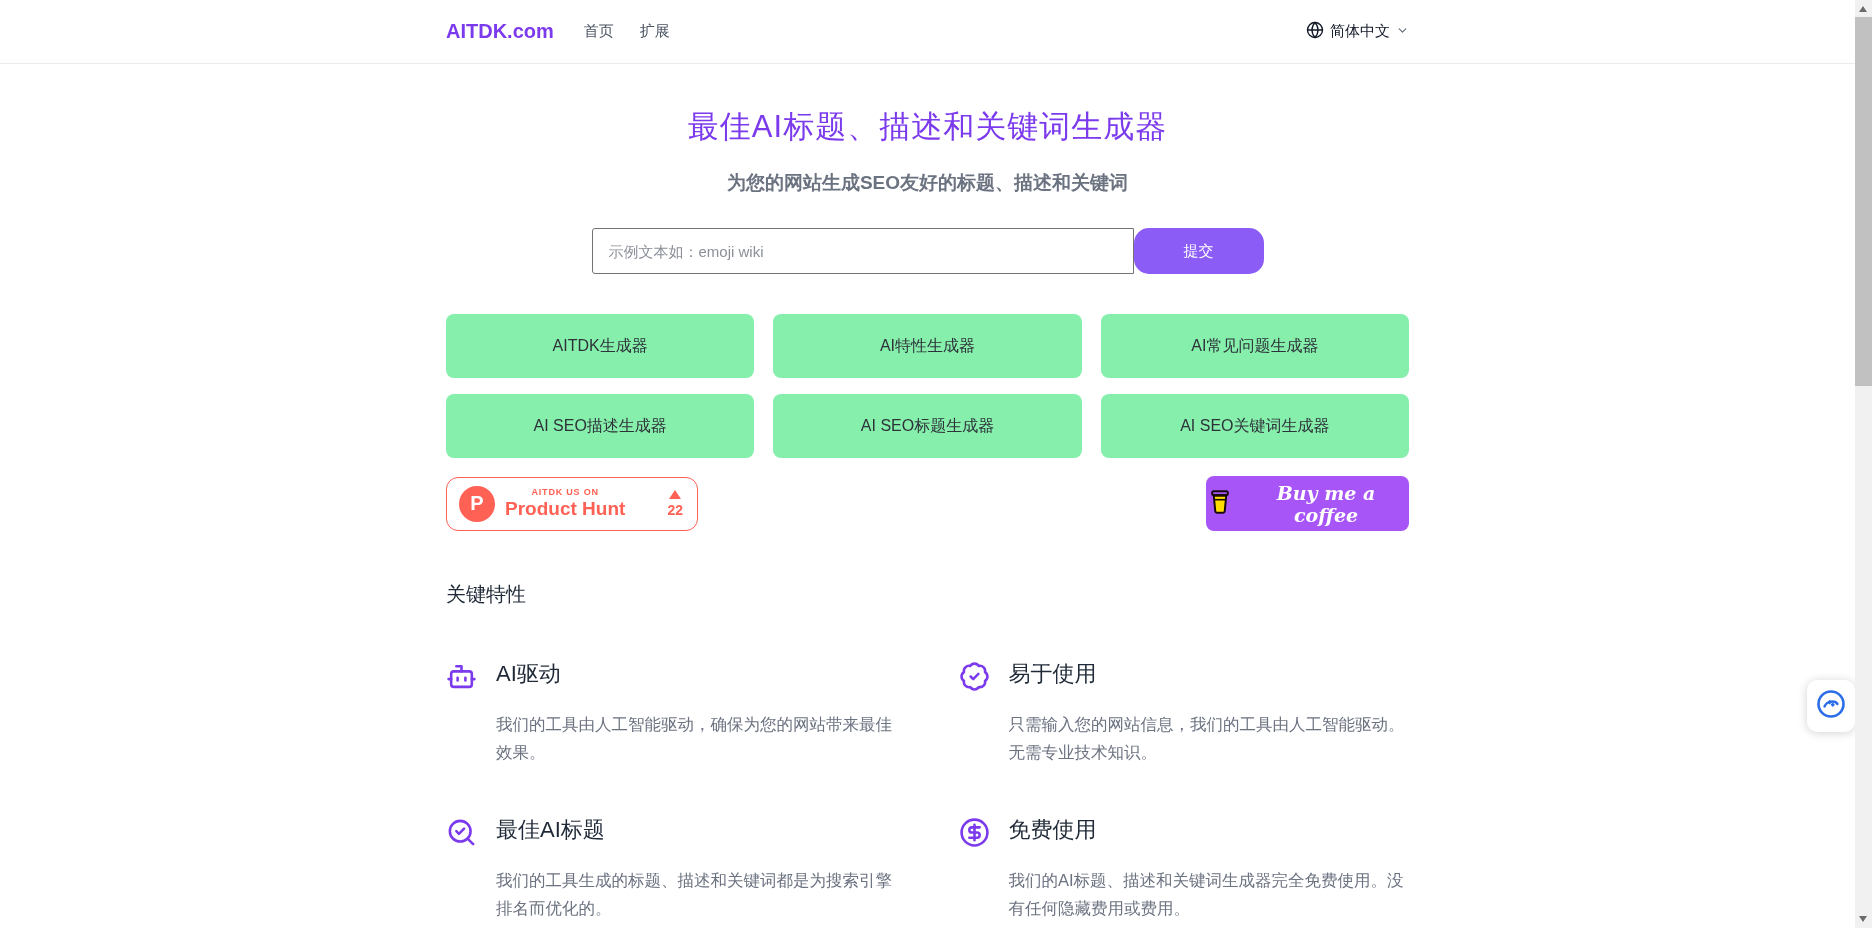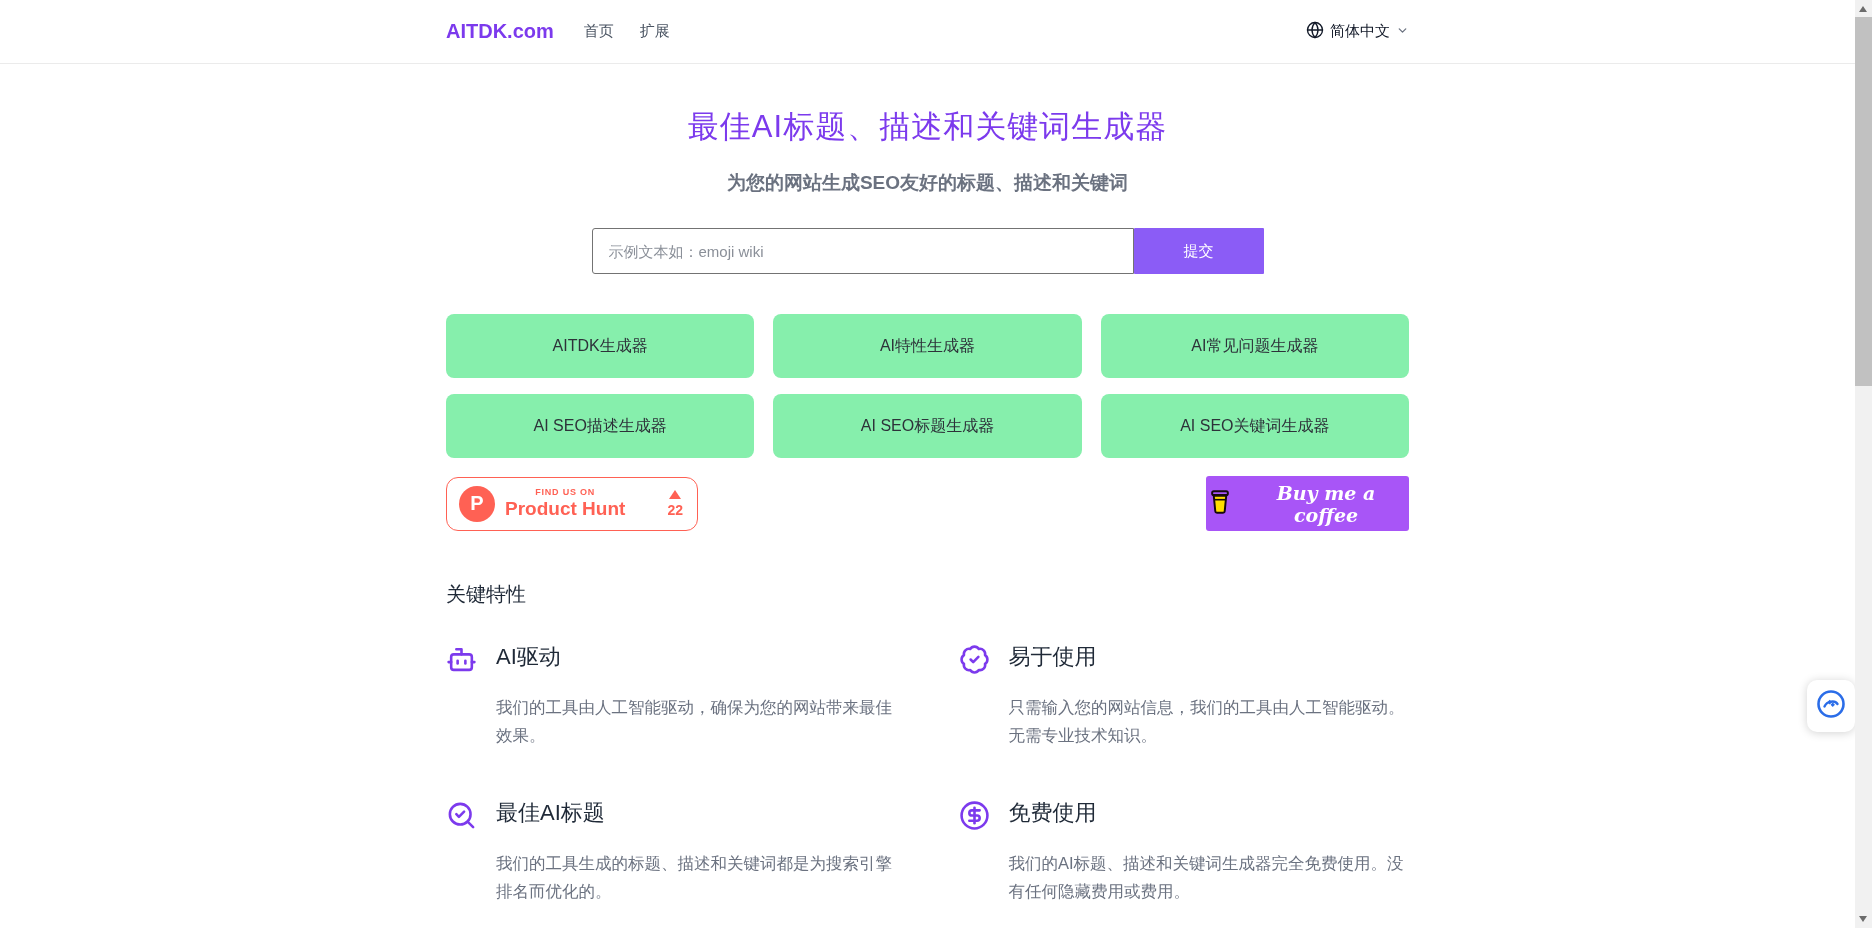--- a/index.html
+++ b/index.html
@@ -19,21 +19,21 @@
 
   
   .hero { width:963px; margin:0 auto; text-align:center; }
   .hero h1 { margin-top:42px; font-size:31px; font-weight:500; color:#7c3aed; letter-spacing:1px; }
   .hero .subtitle { margin-top:22px; font-size:19px; color:#6b7280; font-weight:700; }
   .search-row { margin-top:32px; display:flex; width:672px; margin-left:auto; margin-right:auto; }
   .search-input { flex:1; height:46px; border:1px solid #737373; border-radius:3px 0 0 3px;
      padding:0 16px; font-size:15px; color:#111; outline:none; font-family:inherit; }
   .search-input::placeholder { color:#8a8f98; }
   .submit-btn { width:130px; height:46px; background:#8b5cf6; color:#fff; border:none;
-     border-radius:1px; font-size:15px; cursor:pointer; font-family:inherit; }
+     border-radius:15px; font-size:15px; cursor:pointer; font-family:inherit; }
 
   
   .gen-grid { margin-top:40px; display:grid; grid-template-columns:repeat(3,1fr);
      column-gap:19px; row-gap:16px; text-align:center; }
   .gen-btn { height:64px; background:#86efac; border:none; border-radius:8px; font-size:16px;
      color:#2d3239; display:flex; align-items:center; justify-content:center; cursor:pointer;
      font-family:inherit; }
 
   
   .badges { margin-top:18px; display:flex; justify-content:space-between; align-items:center; }
@@ -41,29 +41,29 @@
      background:#fff; display:flex; align-items:center; padding:0 14px 0 12px; cursor:pointer; }
   .ph-logo { width:36px; height:36px; border-radius:50%; background:#ff6154; color:#fff;
      font-size:20px; font-weight:700; display:flex; align-items:center; justify-content:center; }
   .ph-texts { margin-left:10px; line-height:1.15; }
   .ph-small { font-size:9px; font-weight:700; letter-spacing:0.8px; color:#ff6154; }
   .ph-name { font-size:19px; font-weight:700; color:#ff6154; }
   .ph-vote { margin-left:auto; display:flex; flex-direction:column; align-items:center; }
   .ph-arrow { width:0; height:0; border-left:6px solid transparent; border-right:6px solid transparent;
      border-bottom:9px solid #ff6154; }
   .ph-count { font-size:14px; font-weight:700; color:#ff6154; margin-top:3px; }
-  .bmc-btn { width:203px; height:55px; background:#a855f7; border:none; border-radius:3px;
+  .bmc-btn { width:203px; height:55px; background:#a855f7; border:none; border-radius:8px;
      display:flex; align-items:center; justify-content:center; gap:9px; cursor:pointer; }
   .bmc-label { color:#fff; font-size:19px; font-weight:700; font-style:italic;
      font-family:"DejaVu Serif",serif; }
 
   
   .section { width:963px; margin:0 auto; }
   .section-heading { margin-top:50px; font-size:20px; font-weight:500; color:#1f2937; }
-  .feat-grid { margin-top:34px; display:grid; grid-template-columns:1fr 1fr;
+  .feat-grid { margin-top:51px; display:grid; grid-template-columns:1fr 1fr;
      column-gap:62px; row-gap:48px; }
   .feat-item { display:grid; grid-template-columns:50px 1fr; }
   .feat-icon { padding-top:2px; }
   .feat-title { font-size:22px; font-weight:500; color:#1f2937; }
   .feat-desc { grid-column:2; margin-top:14px; font-size:16.5px; color:#6b7280; line-height:1.72; }
 
   
   .float-widget { position:absolute; right:17px; top:680px; width:48px; height:52px;
      background:#fff; border-radius:10px; box-shadow:0 1px 10px rgba(0,0,0,0.18);
      display:flex; align-items:center; justify-content:center; cursor:pointer; }
@@ -122,21 +122,21 @@
         <button class="gen-btn">AI常见问题生成器</button>
         <button class="gen-btn">AI SEO描述生成器</button>
         <button class="gen-btn">AI SEO标题生成器</button>
         <button class="gen-btn">AI SEO关键词生成器</button>
       </div>
 
       <div class="badges">
         <div class="ph-badge">
           <div class="ph-logo">P</div>
           <div class="ph-texts">
-            <div class="ph-small">FIND US ON</div>
+            <div class="ph-small">AITDK US ON</div>
             <div class="ph-name">Product Hunt</div>
           </div>
           <div class="ph-vote">
             <div class="ph-arrow"></div>
             <div class="ph-count">22</div>
           </div>
         </div>
 
         <button class="bmc-btn">
           <span>

